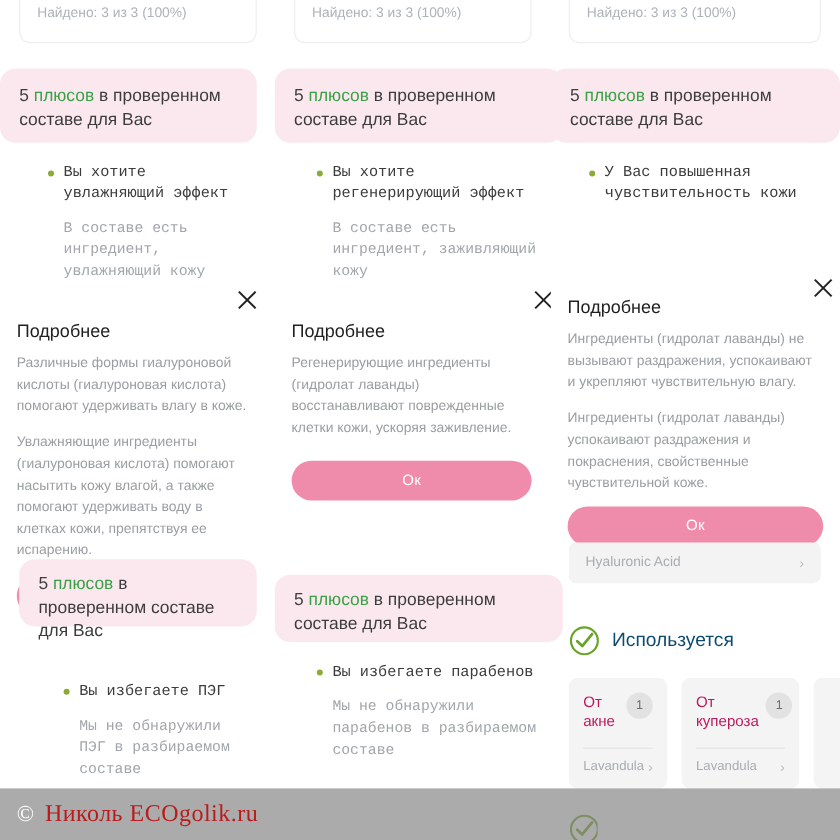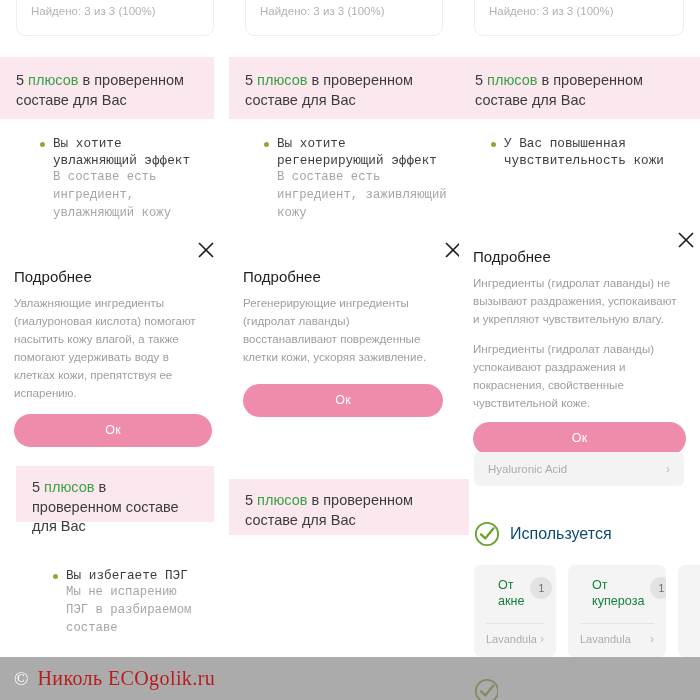--- a/index.html
+++ b/index.html
@@ -6,21 +6,21 @@
   body{
     width:700px;height:700px;
     background:#ffffff;
     font-family:"Liberation Sans","DejaVu Sans",sans-serif;
     overflow:hidden;
     position:relative;
   }
   .stage{position:absolute;inset:0;width:700px;height:700px;}
 
   
-  .panel{position:absolute;box-sizing:border-box;}
+  .panel{position:absolute;box-sizing:border-box;border-radius:13px;}
 
   .found-card{
     background:#ffffff;
     border:1px solid #eceef0;
     border-radius:9px;
     box-sizing:border-box;
     overflow:hidden;
   }
   .found-text{
     font-size:11.5px;
@@ -62,20 +62,21 @@
   }
   .bullet-text{
     font-size:12.7px;
     line-height:1.35;
     color:#3c3c3c;
   }
   .sub-text{
     font-size:12.3px;
     line-height:1.45;
     color:#a2a6ab;
+    margin-top:13px;
     padding-left:13px;
   }
   .more-link{
     font-size:12.7px;
     color:#3c3c3c;
     margin-top:14px;
     padding-left:13px;
     text-decoration:underline;
     text-decoration-color:#c9c9c9;
     text-underline-offset:3px;
@@ -154,21 +155,21 @@
     background:#f4f4f4;
     border-radius:7px;
     box-sizing:border-box;
     padding:12px 12px 10px 12px;
     overflow:hidden;
   }
   .chip-top{
     display:flex;align-items:flex-start;justify-content:space-between;gap:6px;
   }
   .chip-name{
-    font-size:12.6px;line-height:1.28;color:#15803d;margin-left:12px;
+    font-size:12.6px;line-height:1.28;color:#be185d;
   }
   .chip-count{
     width:22px;height:22px;border-radius:50%;
     background:#e2e2e2;color:#6d6d6d;
     font-size:10.5px;
     display:flex;align-items:center;justify-content:center;
     flex:0 0 auto;
   }
   .chip-div{
     height:1px;background:#e4e4e4;margin:14px 0 8px 0;
@@ -237,20 +238,21 @@
   </div>
 
   <div class="sheet" style="left:0px;top:232px;width:226px;height:190px;padding:18px 14px 14px 14px;">
     <div class="close-x" style="right:10px;top:8px;">
       <svg width="20" height="20" viewBox="0 0 20 20" aria-hidden="true">
         <line x1="3" y1="3" x2="17" y2="17" stroke="#222" stroke-width="1.7"></line>
         <line x1="17" y1="3" x2="3" y2="17" stroke="#222" stroke-width="1.7"></line>
       </svg>
     </div>
     <div class="sheet-head" style="margin-top:18px;">Подробнее</div>
+    <p class="sheet-p">Различные формы гиалуроновой кислоты (гиалуроновая кислота) помогают удерживать влагу в коже.</p>
     <p class="sheet-p">Увлажняющие ингредиенты (гиалуроновая кислота) помогают насытить кожу влагой, а также помогают удерживать воду в клетках кожи, препятствуя ее испарению.</p>
     <button class="ok-btn" style="margin-top:12px;">Ок</button>
   </div>
 
   <div class="panel band" style="left:229px;top:57px;width:240px;height:62px;">
     <div class="band-title">
       <span>5 </span><span class="accent">плюсов</span><span> в проверенном составе для Вас</span>
     </div>
   </div>
 
@@ -305,29 +307,36 @@
     <div class="band-title" style="padding-top:12px;">
       <span>5 </span><span class="accent">плюсов</span><span> в проверенном составе для Вас</span>
     </div>
   </div>
 
   <div class="panel plus-card" style="left:37px;top:551px;width:177px;height:135px;">
     <div class="bullet-row">
       <span class="dot"></span>
       <span class="bullet-text">Вы избегаете ПЭГ</span>
     </div>
-    <div class="sub-text">Мы не испарению ПЭГ в разбираемом составе</div>
+    <div class="sub-text">Мы не обнаружили ПЭГ в разбираемом составе</div>
   </div>
 
   <div class="panel band" style="left:229px;top:479px;width:240px;height:56px;">
     <div class="band-title" style="padding-top:12px;">
       <span>5 </span><span class="accent">плюсов</span><span> в проверенном составе для Вас</span>
     </div>
   </div>
 
+  <div class="panel plus-card" style="left:248px;top:535px;width:221px;height:122px;">
+    <div class="bullet-row">
+      <span class="dot"></span>
+      <span class="bullet-text">Вы избегаете парабенов</span>
+    </div>
+    <div class="sub-text">Мы не обнаружили парабенов в разбираемом составе</div>
+  </div>
 
   <div class="ing-strip" style="left:474px;top:452px;width:210px;height:34px;">
     <span class="nm">Hyaluronic Acid</span>
     <span class="chev">›</span>
   </div>
 
   <div class="used-head" style="left:474px;top:521px;">
     <span class="check-circle">
       <svg width="26" height="26" viewBox="0 0 26 26" aria-hidden="true">
         <circle cx="13" cy="13" r="11.2" fill="none" stroke="#6aa32a" stroke-width="1.8"></circle>

